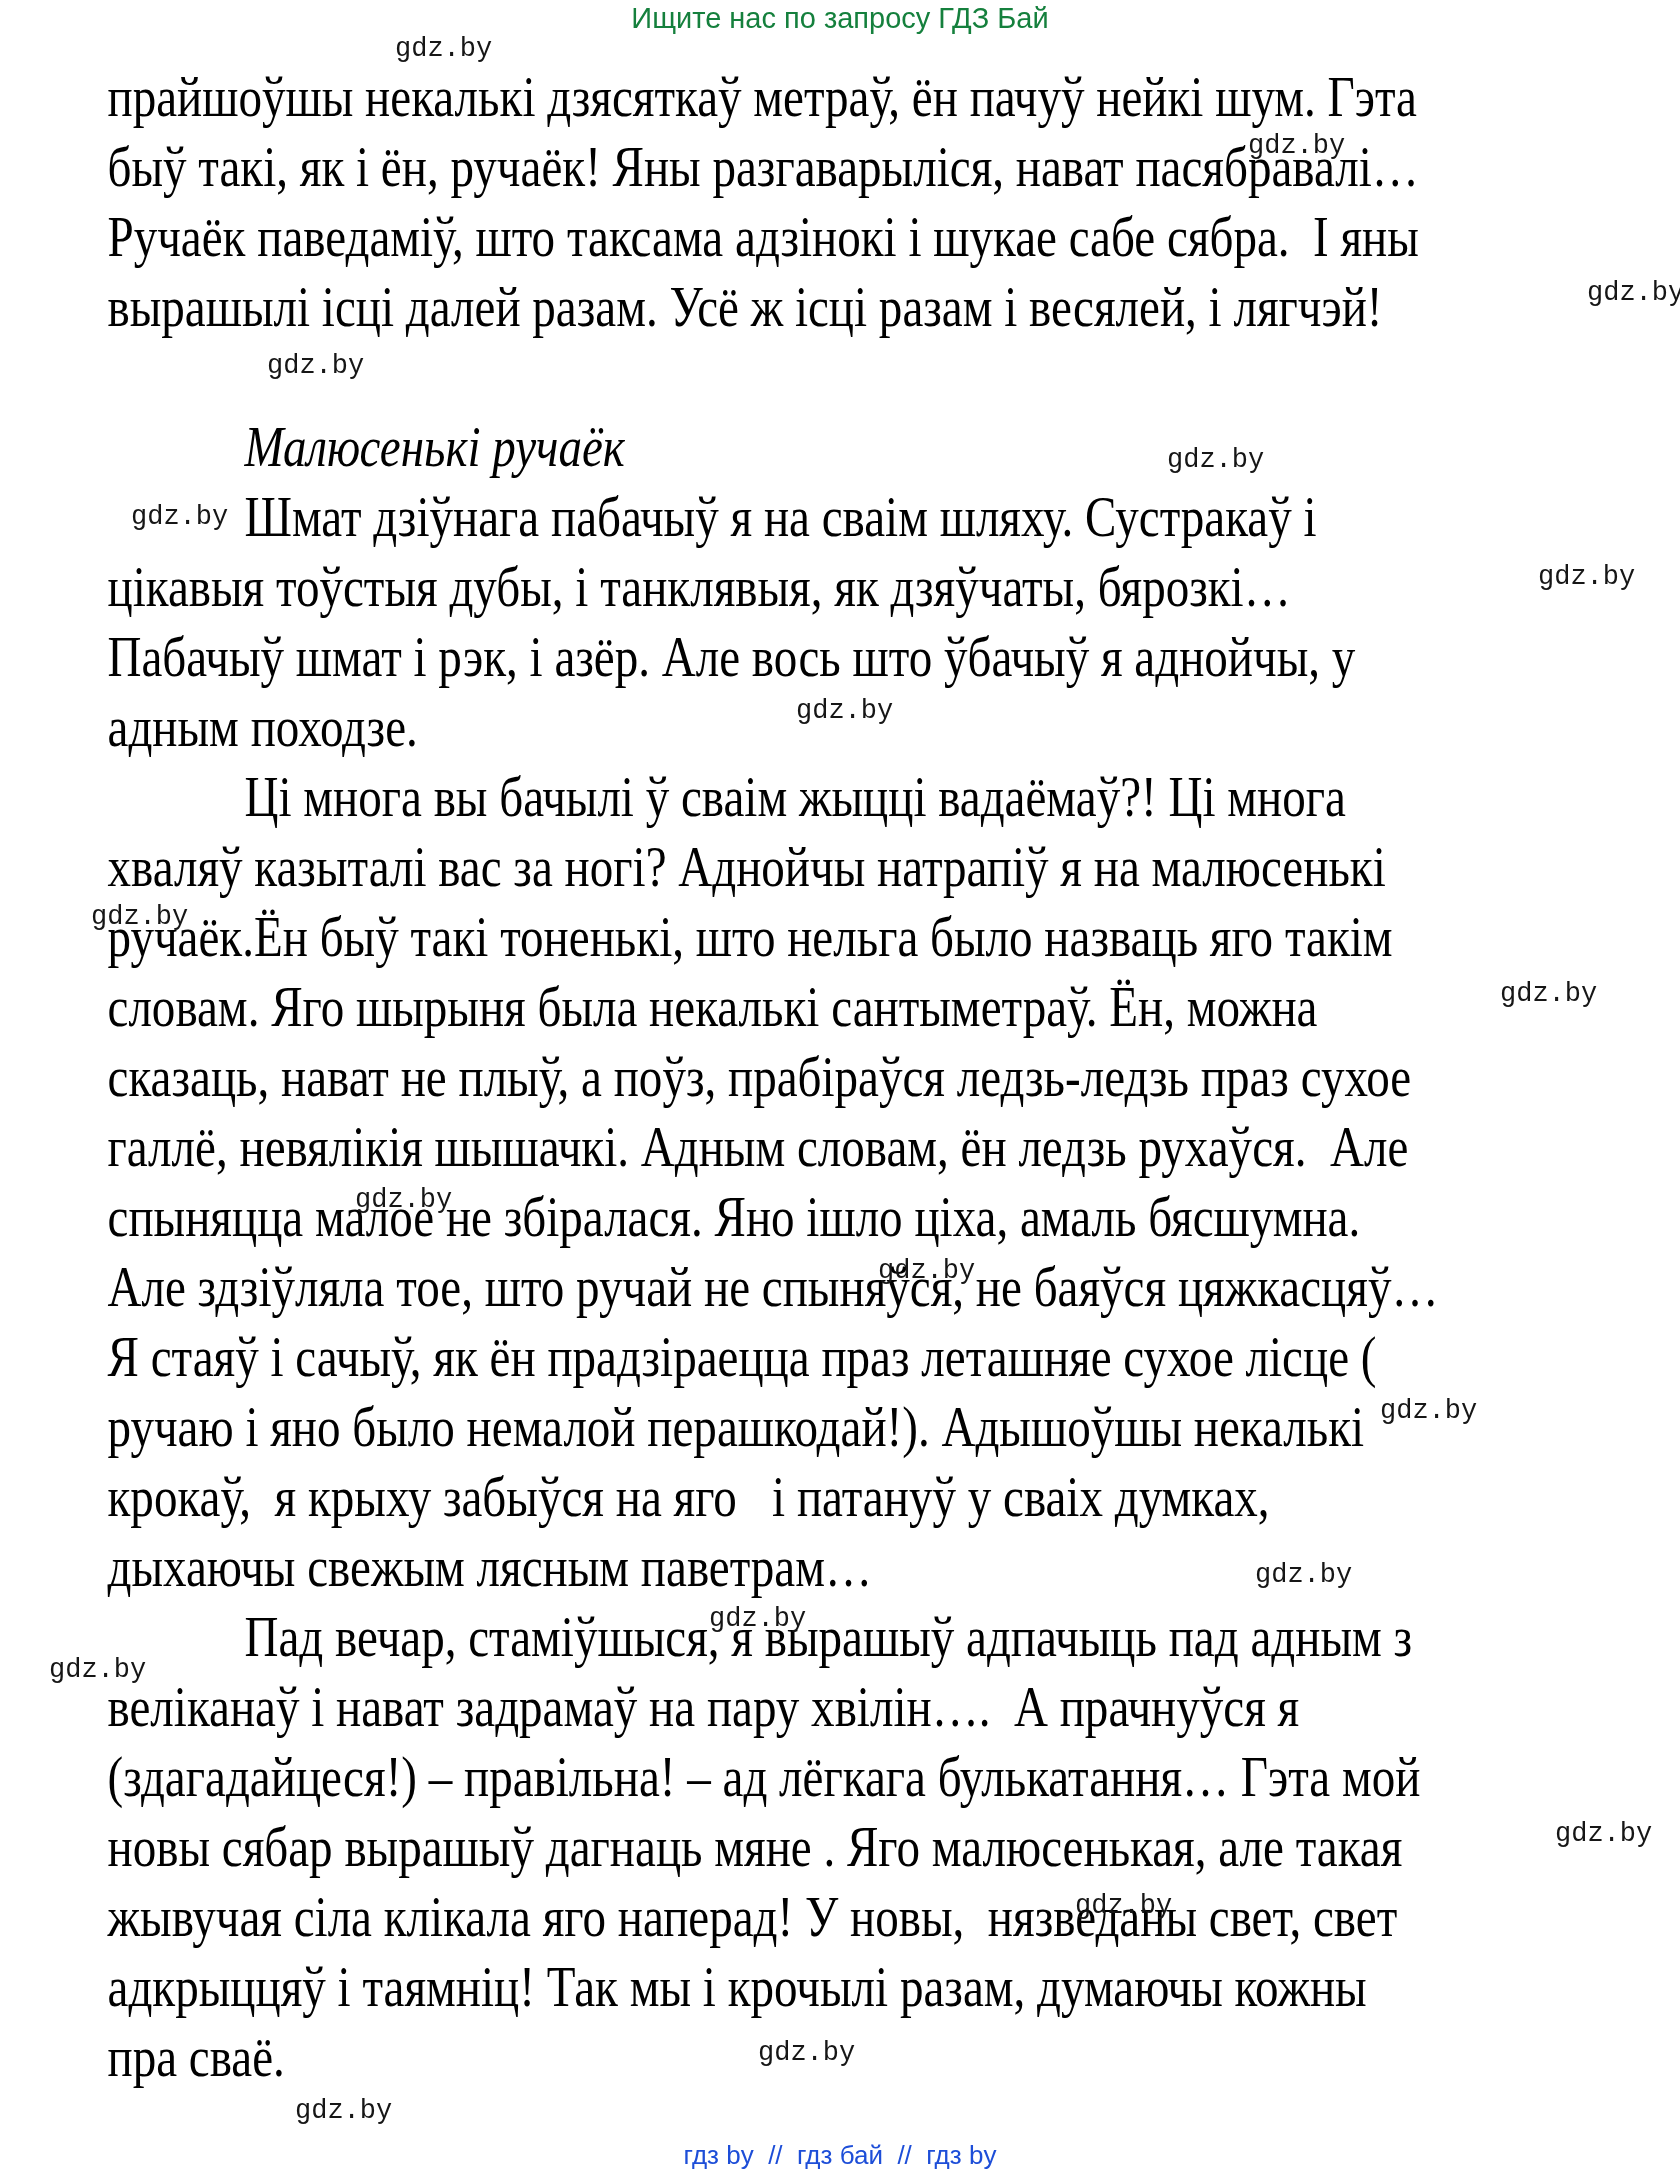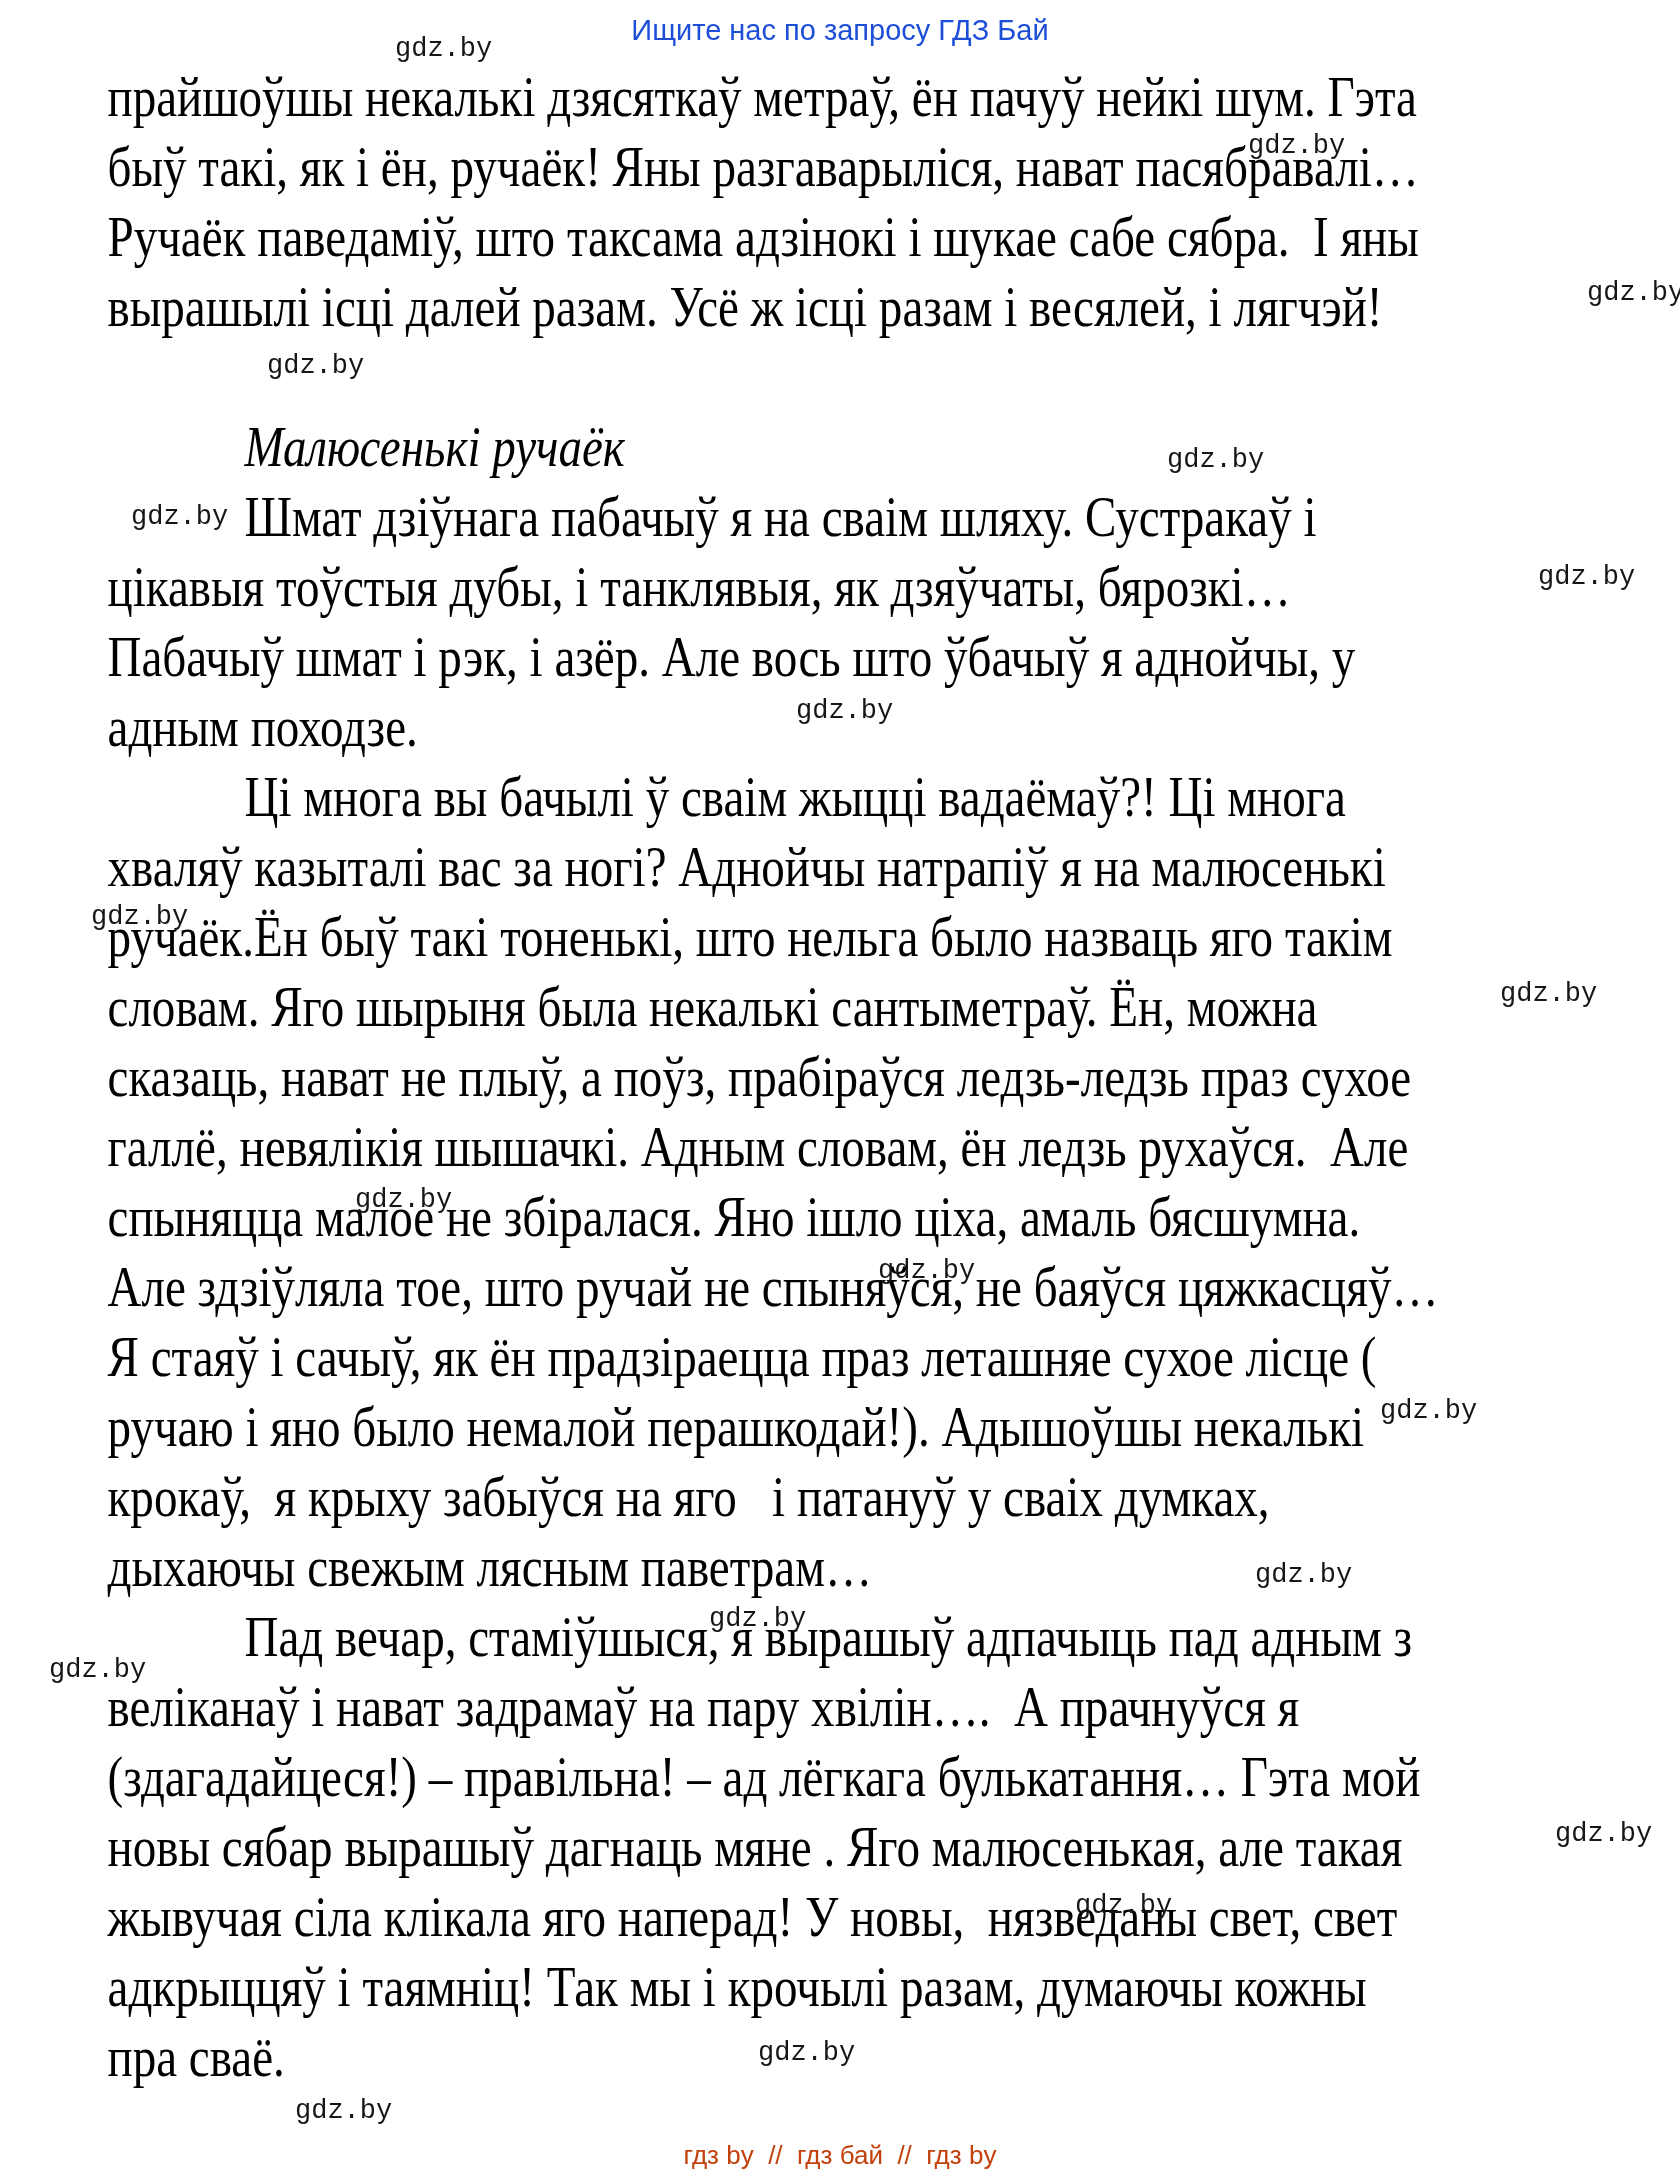--- a/index.html
+++ b/index.html
@@ -15,21 +15,21 @@
   .line{height:70px;line-height:70px;padding-left:128px;white-space:pre;}
   .line.indent{padding-left:291px;}
   .line.italic{font-style:italic;}
   .watermark{position:absolute;font-family:Liberation Mono, monospace;
         font-size:27px;color:#161616;white-space:pre;line-height:1;}
 </style>
 </head>
 <body>
 
 <div class="page">
-  <div class="promo-header" style="color: #1d4ed8; margin-top: 12px;">Ищите нас по запросу ГДЗ Бай</div>
+  <div class="promo-header" style="color: #15803d;">Ищите нас по запросу ГДЗ Бай</div>
   <div class="textblock" id="textblock">
       <div class="line">прайшоўшы некалькі дзясяткаў метраў, ён пачуў нейкі шум. Гэта</div>
       <div class="line">быў такі, як і ён, ручаёк! Яны разгаварыліся, нават пасябравалі…</div>
       <div class="line">Ручаёк паведаміў, што таксама адзінокі і шукае сабе сябра.  І яны</div>
       <div class="line">вырашылі ісці далей разам. Усё ж ісці разам і весялей, і лягчэй!</div>
       <div class="line"></div>
       <div class="line indent italic">Малюсенькі ручаёк</div>
       <div class="line indent">Шмат дзіўнага пабачыў я на сваім шляху. Сустракаў і</div>
       <div class="line">цікавыя тоўстыя дубы, і танклявыя, як дзяўчаты, бярозкі…</div>
       <div class="line">Пабачыў шмат і рэк, і азёр. Але вось што ўбачыў я аднойчы, у</div>
@@ -69,15 +69,15 @@
       <div class="watermark" style="left: 878px; top: 1258px; color: rgb(22, 22, 22);">gdz.by</div>
       <div class="watermark" style="left: 1380px; top: 1398px; color: rgb(22, 22, 22);">gdz.by</div>
       <div class="watermark" style="left: 1255px; top: 1562px; color: rgb(22, 22, 22);">gdz.by</div>
       <div class="watermark" style="left: 709px; top: 1606px; color: rgb(22, 22, 22);">gdz.by</div>
       <div class="watermark" style="left: 49px; top: 1657px; color: rgb(22, 22, 22);">gdz.by</div>
       <div class="watermark" style="left: 1555px; top: 1821px; color: rgb(22, 22, 22);">gdz.by</div>
       <div class="watermark" style="left: 1075px; top: 1893px; color: rgb(22, 22, 22);">gdz.by</div>
       <div class="watermark" style="left: 758px; top: 2040px; color: rgb(22, 22, 22);">gdz.by</div>
       <div class="watermark" style="left: 295px; top: 2098px; color: rgb(22, 22, 22);">gdz.by</div>
     </div>
-  <div class="page-footer" style="color: #c2410c; text-align: center;">гдз by  //  гдз бай  //  гдз by</div>
+  <div class="page-footer" style="color: #1d4ed8; text-align: center;">гдз by  //  гдз бай  //  гдз by</div>
 </div>
 
 
 </body></html>

